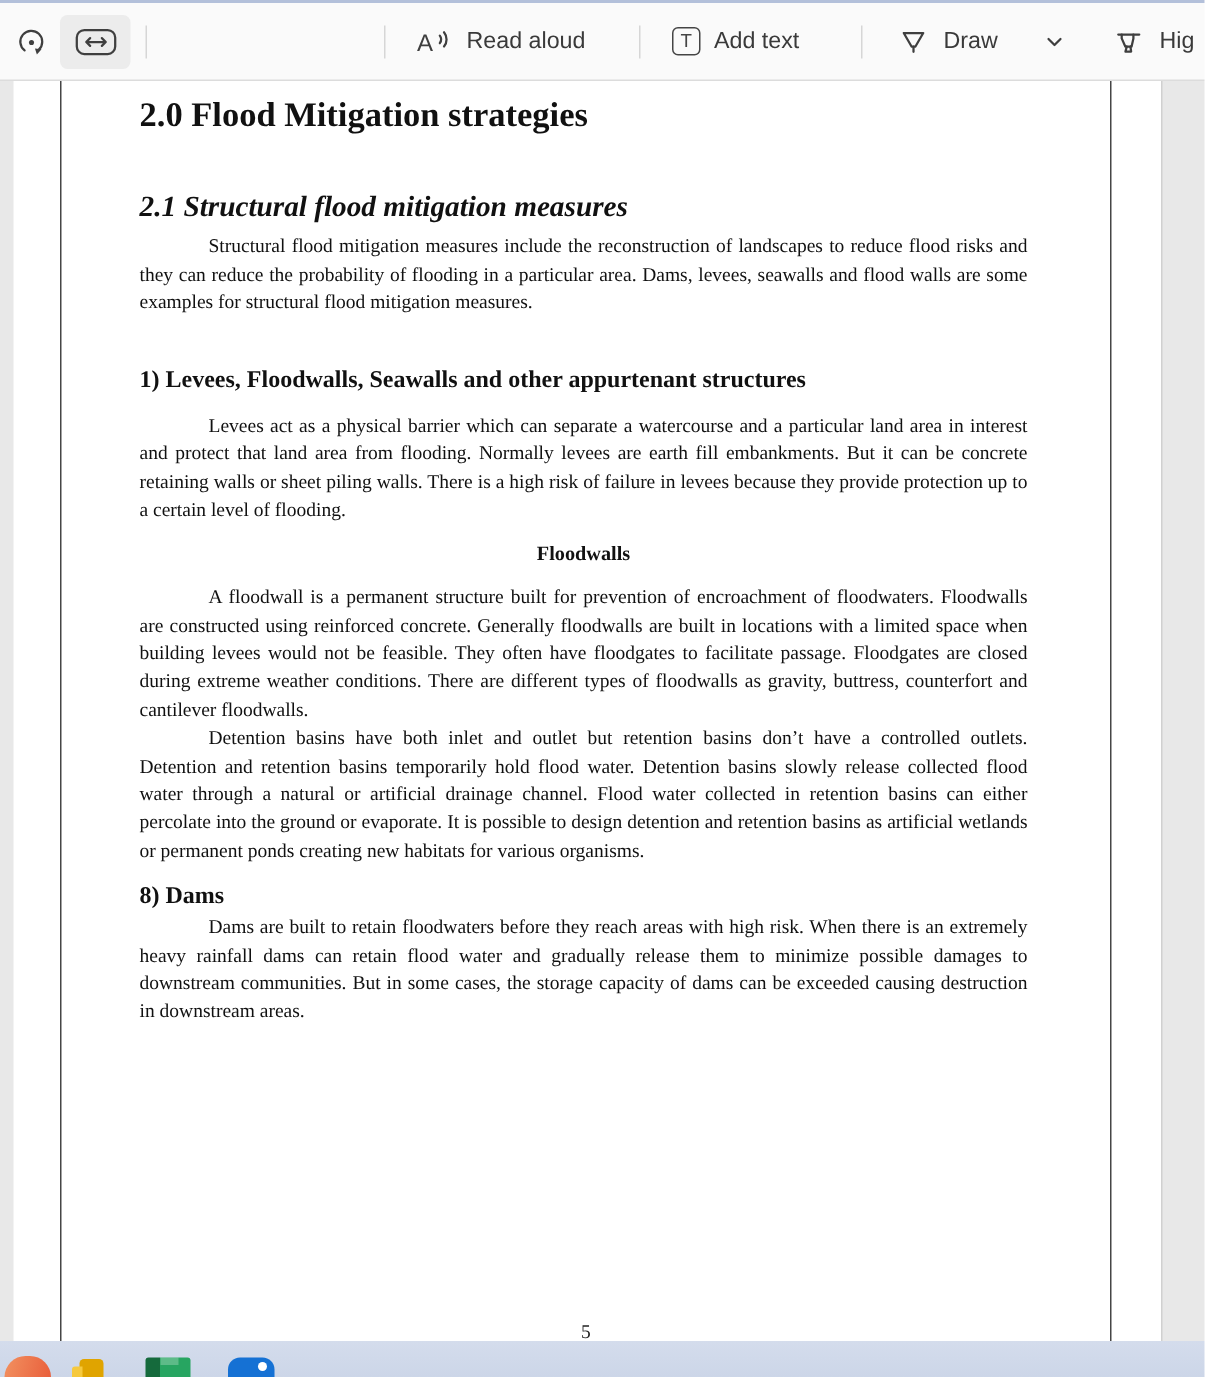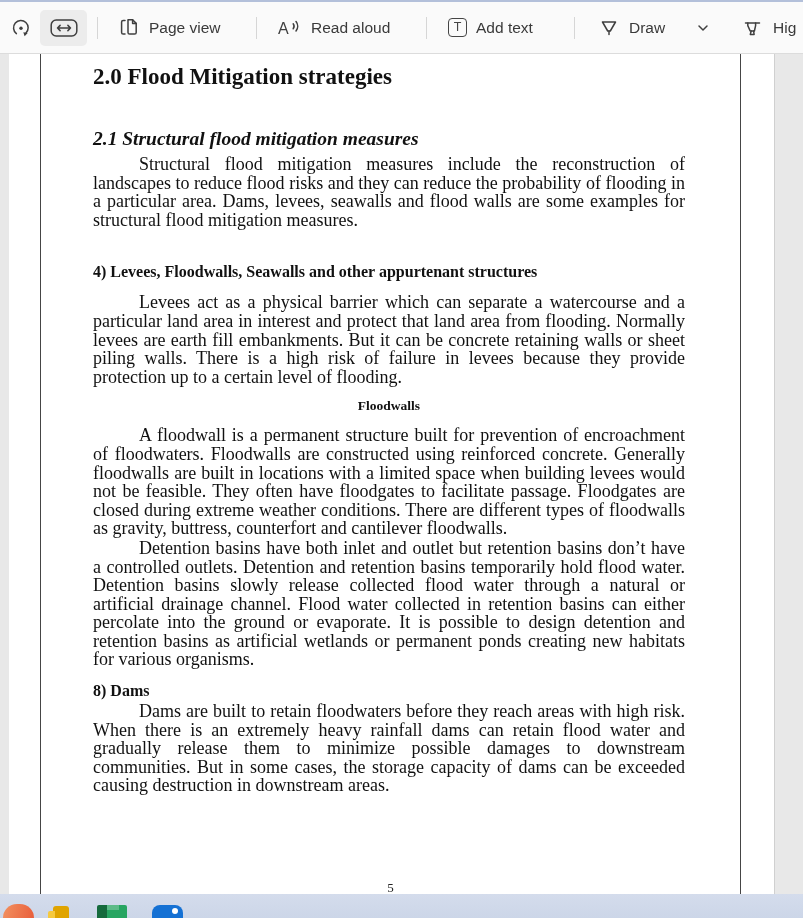--- a/index.html
+++ b/index.html
@@ -40,21 +40,21 @@
   }
   .page-content{
     padding:0 55px 0 52px;
     font-family:"Liberation Serif",serif;color:#111111;
   }
   .doc-h1{font-size:23px;font-weight:bold;line-height:28px;margin:9px 0 0 0;}
   .doc-h2{font-size:19.5px;font-weight:bold;line-height:25px;margin:35px 0 0 0;font-style:italic;}
   .doc-h3{font-size:16px;font-weight:bold;line-height:21px;margin:0;}
   .doc-h4{font-size:13.5px;font-weight:bold;line-height:17px;margin:0;}
   .doc-p{
-    font-size:18px;line-height:18.6px;margin:0;
+    font-size:13px;line-height:18.6px;margin:0;
     text-align:justify;text-indent:46px;
   }
   .b2{margin-top:4px;}
   .b3{margin-top:32px;}
   .b4{margin-top:28px;}
   .b5{margin-top:11px;}
   .b6{margin-top:11px;text-align:center;}
   .b7{margin-top:12px;}
   .b8{margin-top:11px;}
   .b9{margin-top:1px;}
@@ -102,28 +102,20 @@
 
   <div class="fitbtn">
     <svg class="tico" width="28" height="20" viewBox="0 0 28 20">
       <rect x="1.2" y="2" width="25.6" height="16" rx="5"></rect>
       <path d="M7.5 10 h13 M7.5 10 l2.6 -2.6 M7.5 10 l2.6 2.6 M20.5 10 l-2.6 -2.6 M20.5 10 l-2.6 2.6"></path>
     </svg>
   </div>
 
   <div class="tsep" style="left:97px;"></div>
 
-  <div class="tgroup" style="left:117px;">
-    <svg class="tico" width="23" height="21" viewBox="0 0 23 21">
-      <path d="M8 3.5 H6.2 a1.6 1.6 0 0 0 -1.6 1.6 v10.3 a1.6 1.6 0 0 0 1.6 1.6 H8"></path>
-      <path d="M11 2.8 h4.6 l3.6 3.6 v9 a1.6 1.6 0 0 1 -1.6 1.6 h-5 a1.6 1.6 0 0 1 -1.6 -1.6 z"></path>
-      <path d="M15.6 2.8 v3.6 h3.6"></path>
-    </svg>
-    <span class="tlabel">Page view</span>
-  </div>
 
   <div class="tsep" style="left:256px;"></div>
 
   <div class="tgroup" style="left:277px;">
     <svg class="tico" width="25" height="21" viewBox="0 0 25 21">
       <text x="1" y="17" font-size="16" font-family="Liberation Sans, sans-serif" fill="#3f3f3f" stroke="none">A</text>
       <path d="M19 4.5 a7.5 7.5 0 0 1 0 9.5"></path>
       <path d="M16.2 6.8 a4.2 4.2 0 0 1 0 5"></path>
     </svg>
     <span class="tlabel">Read aloud</span>
@@ -161,21 +153,21 @@
 
 <div class="viewer"></div>
 <div class="gutter-left"></div>
 <div class="gutter-right"></div>
 
 <div class="page-frame">
   <div class="page-content">
     <div class="doc-h1 b0">2.0 Flood Mitigation strategies</div>
     <div class="doc-h2 b1">2.1 Structural flood mitigation measures</div>
     <p class="doc-p  b2">Structural flood mitigation measures include the reconstruction of landscapes to reduce flood risks and they can reduce the probability of flooding in a particular area. Dams, levees, seawalls and flood walls are some examples for structural flood mitigation measures.</p>
-    <div class="doc-h3 b3">4) Levees, Floodwalls, Seawalls and other appurtenant structures</div>
+    <div class="doc-h3 b3">1) Levees, Floodwalls, Seawalls and other appurtenant structures</div>
     <p class="doc-p  b5">Levees act as a physical barrier which can separate a watercourse and a particular land area in interest and protect that land area from flooding. Normally levees are earth fill embankments. But it can be concrete retaining walls or sheet piling walls. There is a high risk of failure in levees because they provide protection up to a certain level of flooding.</p>
     <div class="doc-h4 b6">Floodwalls</div>
     <p class="doc-p  b7">A floodwall is a permanent structure built for prevention of encroachment of floodwaters. Floodwalls are constructed using reinforced concrete. Generally floodwalls are built in locations with a limited space when building levees would not be feasible.  They often have floodgates to facilitate passage. Floodgates are closed during extreme weather conditions. There are different types of floodwalls as gravity, buttress, counterfort and cantilever floodwalls.</p>
     <p class="doc-p  b9">Detention basins have both inlet and outlet but retention basins don’t have a controlled outlets.  Detention and retention basins temporarily hold flood water. Detention basins slowly release collected flood water through a natural or artificial drainage channel. Flood water collected in retention basins can either percolate into the ground or evaporate. It is possible to design detention and retention basins as artificial wetlands or permanent ponds creating new habitats for various organisms.</p>
     <div class="doc-h3 b10">8) Dams</div>
     <p class="doc-p  b11">Dams are built to retain floodwaters before they reach areas with high risk.  When there is an extremely heavy rainfall dams can retain flood water and gradually release them to minimize possible damages to downstream communities. But in some cases, the storage capacity of dams can be exceeded causing destruction in downstream areas.</p>
   </div>
   <div class="page-number">5</div>
 </div>
 

